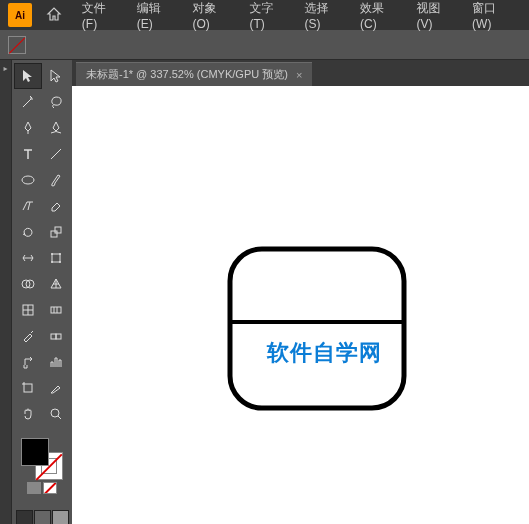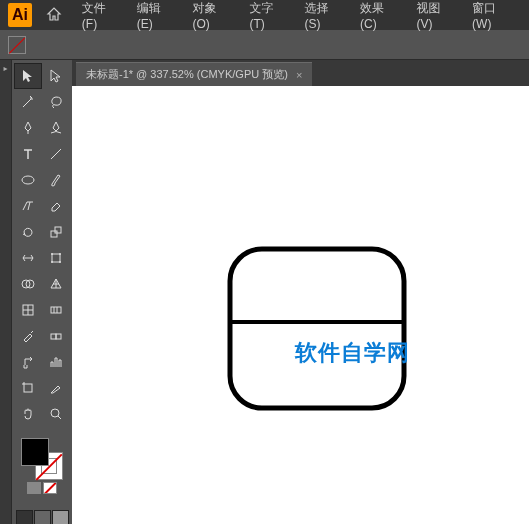--- a/index.html
+++ b/index.html
@@ -1,19 +1,19 @@
 <!DOCTYPE html>
 <html><head>
   <meta charset="utf-8">
   <style>
     * { margin: 0; padding: 0; box-sizing: border-box; }
     body { width: 529px; height: 524px; background: #4a4a4a; font-family: "Microsoft YaHei", sans-serif; font-size: 12px; color: #ccc; overflow: hidden; }
     
     .titlebar { height: 30px; background: #333; display: flex; align-items: center; padding: 0 8px; gap: 14px; }
-    .ai-logo { width: 24px; height: 24px; background: #ff9a00; color: #330000; font-weight: bold; display: flex; align-items: center; justify-content: center; font-size: 16px; border-radius: 2px; }
+    .ai-logo { width: 24px; height: 24px; background: #ff9a00; color: #330000; font-weight: bold; display: flex; align-items: center; justify-content: center; font-size: 10px; border-radius: 2px; }
     .home-icon { color: #ccc; cursor: pointer; }
     .menu { display: flex; gap: 4px; }
     .menu-item { padding: 4px 6px; cursor: pointer; font-size: 12px; }
     
     .control-bar { height: 30px; background: #535353; border-bottom: 1px solid #2a2a2a; display: flex; align-items: center; padding: 0 8px; }
     .no-sel { width: 18px; height: 18px; border: 1px solid #888; position: relative; }
     .no-sel::after { content: ""; position: absolute; width: 140%; height: 1px; background: #d00; transform: rotate(-45deg); top: 50%; left: -20%; }
     
     .main { display: flex; height: calc(100% - 60px); }
     .collapsed-panel { width: 12px; background: #383838; border-right: 1px solid #2a2a2a; display: flex; align-items: flex-start; justify-content: center; padding-top: 4px; cursor: pointer; }
@@ -41,21 +41,21 @@
     .color-box { width: 17px; height: 17px; border: 1px solid #222; }
     
     .doc-area { flex: 1; background: #4a4a4a; display: flex; flex-direction: column; }
     .tab-bar { height: 26px; background: #383838; display: flex; align-items: flex-end; padding-left: 4px; }
     .tab { background: #535353; padding: 4px 10px; border-top: 1px solid #6a6a6a; display: flex; align-items: center; gap: 8px; font-size: 11px; }
     .tab-close { cursor: pointer; color: #aaa; }
     .canvas-wrap { flex: 1; background: #fff; position: relative; overflow: hidden; }
     
     .artwork { position: absolute; left: 155px; top: 160px; }
     .watermark { position: absolute; left: 195px; top: 252px; text-align: left; }
-    .wm-text { color: #0b7dd6; font-size: 22px; font-weight: bold; letter-spacing: 1px; margin-left: 28px; }
+    .wm-text { color: #0b7dd6; font-size: 22px; font-weight: bold; letter-spacing: 1px; }
     .wm-url { color: #0b7dd6; font-size: 11px; font-weight: bold; letter-spacing: 2px; margin-top: -2px; }
   </style>
 </head>
 <body>
 
 <div class="titlebar">
   <div class="ai-logo">Ai</div>
   <div class="home-icon">
     <svg width="16" height="16" viewBox="0 0 16 16">
         <path d="M2 8 L8 2 L14 8 L12 8 L12 14 L9 14 L9 10 L7 10 L7 14 L4 14 L4 8 Z" fill="none" stroke="#ccc" stroke-width="1.2"></path>

